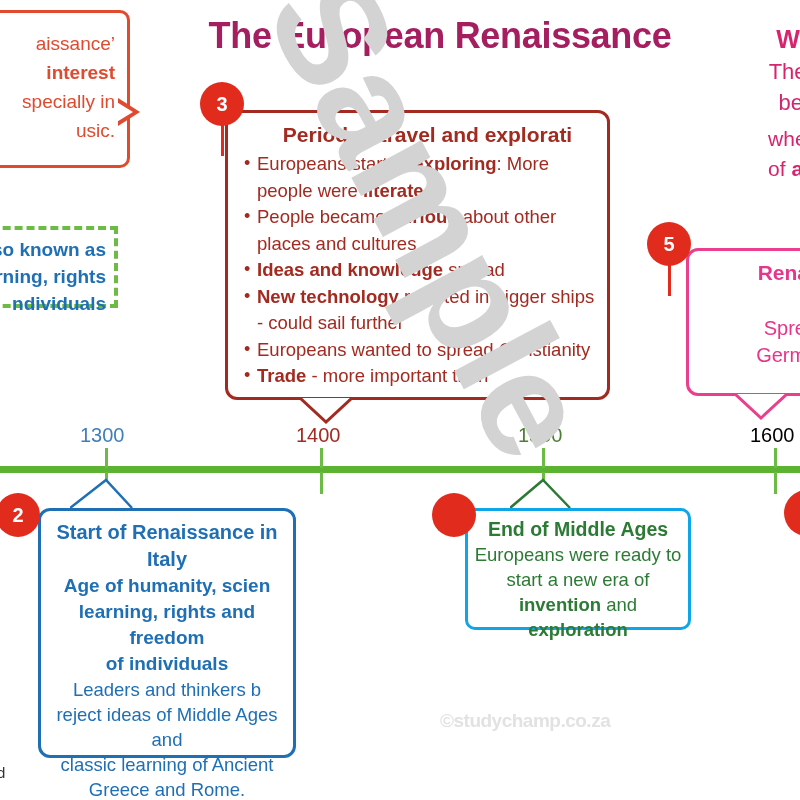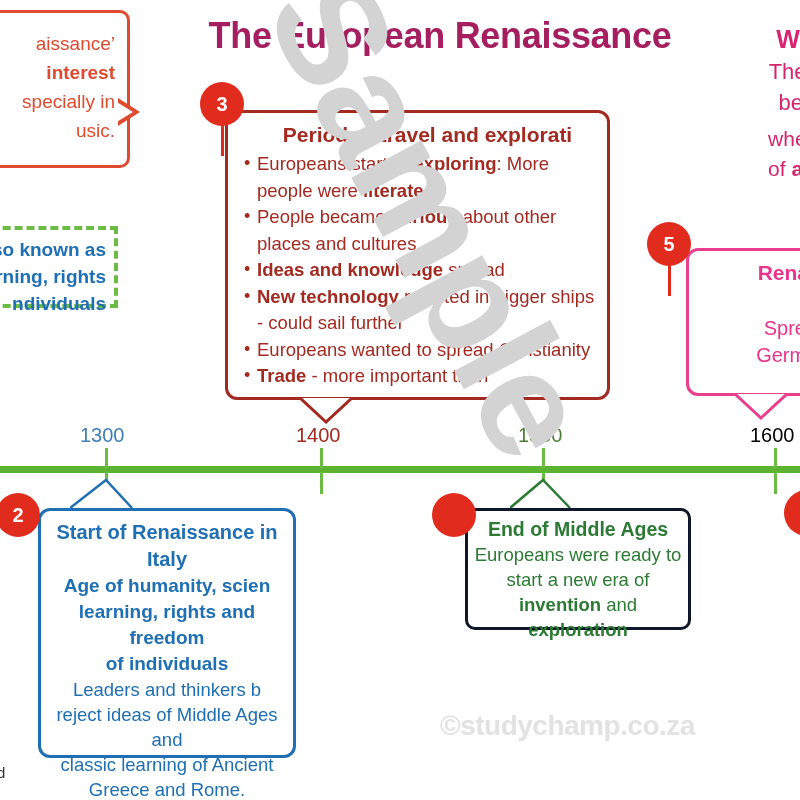--- a/index.html
+++ b/index.html
@@ -97,21 +97,21 @@
     color:#1f6fb4;text-align:center;padding:8px 6px 0 6px;
   }
   .box-blue .hd{font-size:20px;font-weight:bold;line-height:27px;}
   .box-blue .sub{font-size:19px;font-weight:bold;line-height:26px;}
   .box-blue .bd{font-size:18.5px;line-height:25px;}
   .blue-tail{position:absolute;left:70px;top:478px;}
 
   
   .box-green{
     left:465px;top:508px;width:226px;height:122px;
-    border:3px solid #0f172a;border-radius:10px;
+    border:3px solid #0ea5e9;border-radius:10px;
     color:#2c7a34;text-align:center;padding-top:5px;
   }
   .box-green .hd{font-size:19.5px;font-weight:bold;line-height:26px;}
   .box-green .bd{font-size:18.5px;line-height:25px;}
   .box-green b{font-weight:bold;margin-top:32px;}
   .green-tail{position:absolute;left:510px;top:478px;}
 
   
   .timeline{
     position:absolute;left:0;top:466px;width:800px;height:7px;
@@ -131,21 +131,21 @@
   
   .wm-sample{
     position:absolute;left:150px;top:140px;width:560px;
     color:#d3d3d3;font-size:150px;font-weight:bold;line-height:150px;
     transform:rotate(62deg);transform-origin:50% 50%;
     letter-spacing:-3px;pointer-events:none;user-select:none;
     text-align:center;
   }
   .wm-foot{
     position:absolute;left:440px;top:710px;
-    color:#e2e2e2;font-size:28px;font-weight:bold;letter-spacing:-0.5px;
+    color:#e2e2e2;font-size:19px;font-weight:bold;letter-spacing:-0.5px;
   }
   .foot-left{
     position:absolute;left:-48px;top:764px;
     color:#333;font-size:15px;
   }
   
   .edge-marker{
     position:absolute;left:784px;top:490px;width:46px;height:46px;
     border-radius:50%;background:#e02b1d;
   }

